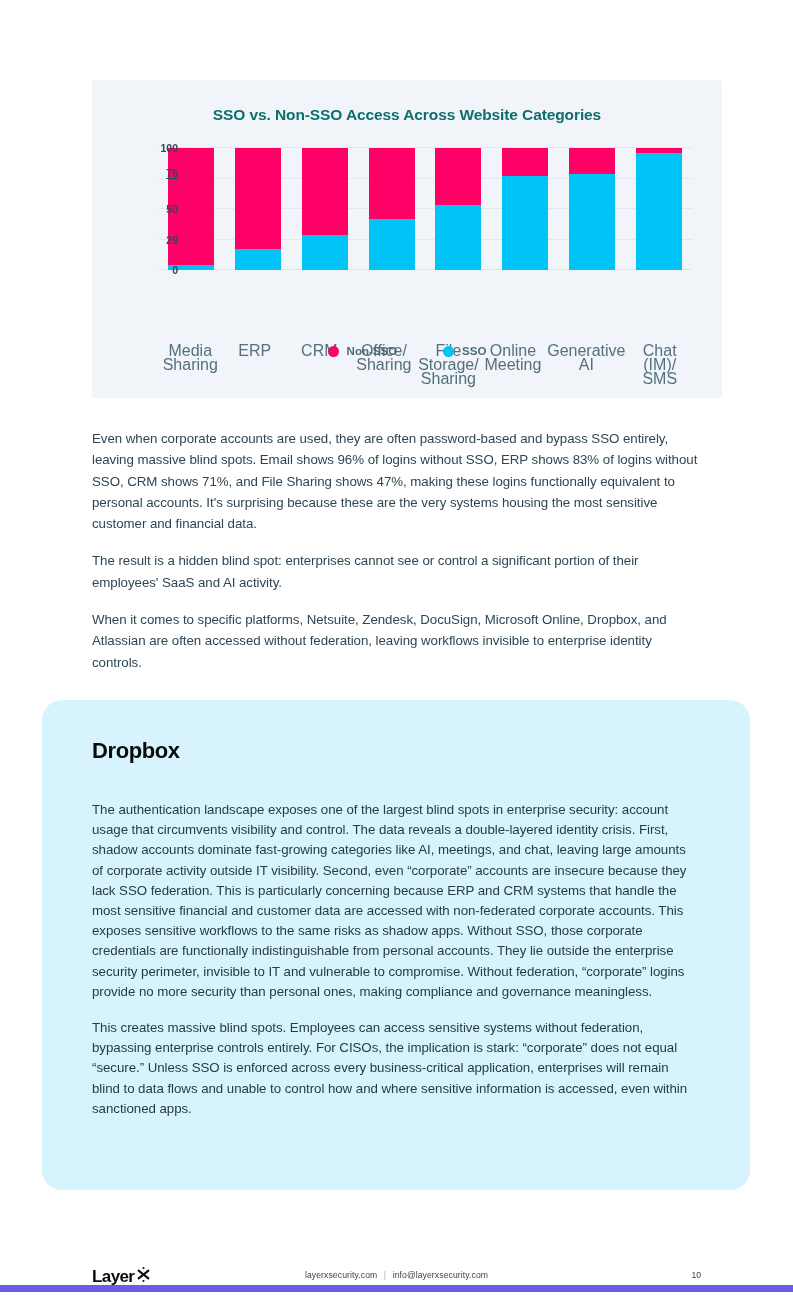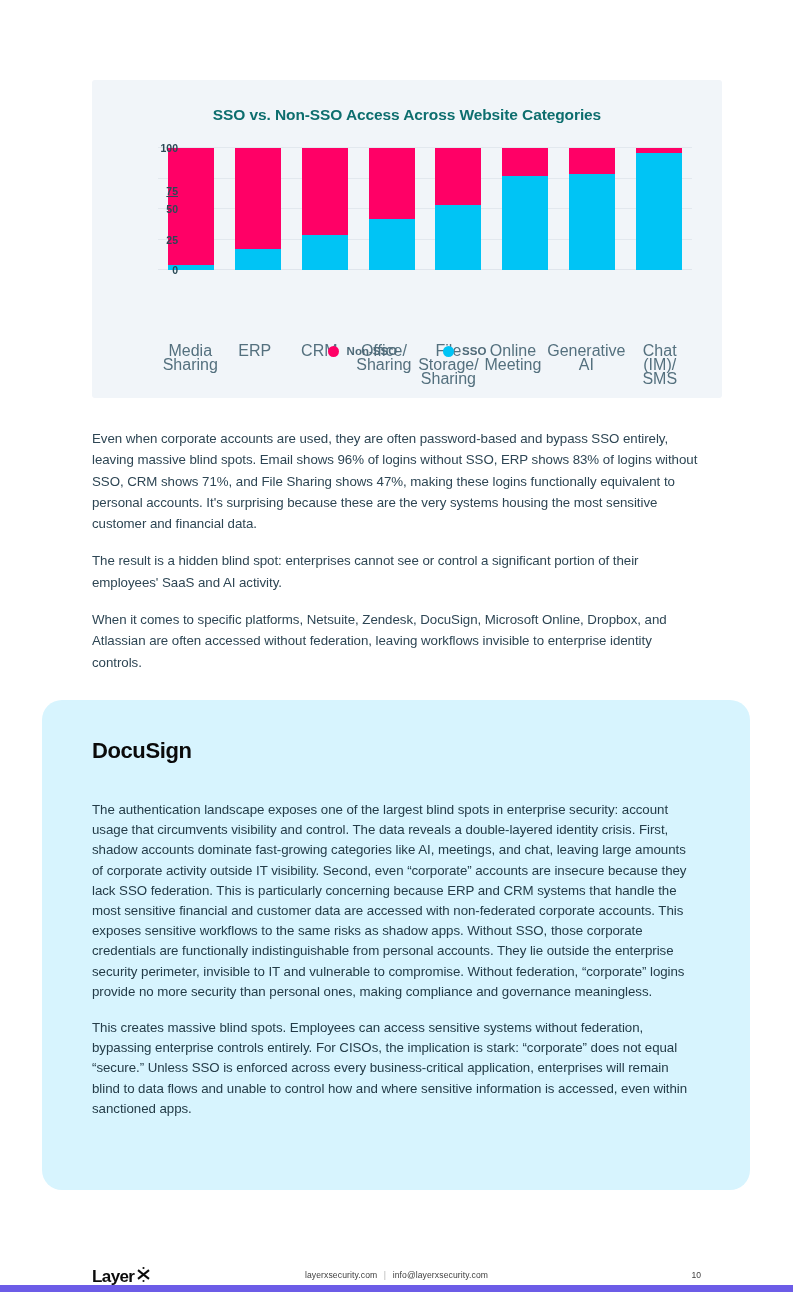--- a/index.html
+++ b/index.html
@@ -298,23 +298,23 @@
             <div class="bar-slot">
               <div class="bar">
                 <div class="seg-non" style="height: 4%; background: rgb(255, 0, 102);"></div>
                 <div class="seg-sso" style="height: 96%; background: rgb(0, 196, 245);"></div>
               </div>
             </div>
           </div>
       </div>
       <div id="yticks">
           <div class="ytick" style="top: 122px;">0</div>
-          <div class="ytick" style="top: 91.5px;">25</div>
+          <div class="ytick" style="top: 91.5px;">29</div>
           <div class="ytick" style="top: 61px;">50</div>
-          <div class="ytick" style="top: 43px; text-decoration: underline;">75</div>
+          <div class="ytick" style="top: 25px; text-decoration: underline;">75</div>
           <div class="ytick" style="top: 0px;">100</div>
         </div>
       <div class="xlabels" id="xlabels">
           <div class="xlab">
             <div>Media</div>
             <div>Sharing</div>
           </div>
           <div class="xlab">
             <div>ERP</div>
           </div>
@@ -356,21 +356,21 @@
       </div>
   </div>
 
   <div class="body-block" id="body-block">
       <p class="body-p">Even when corporate accounts are used, they are often password-based and bypass SSO entirely, leaving massive blind spots. Email shows 96% of logins without SSO, ERP shows 83% of logins without SSO, CRM shows 71%, and File Sharing shows 47%, making these logins functionally equivalent to personal accounts. It's surprising because these are the very systems housing the most sensitive customer and financial data.</p>
       <p class="body-p">The result is a hidden blind spot: enterprises cannot see or control a significant portion of their employees' SaaS and AI activity.</p>
       <p class="body-p">When it comes to specific platforms, Netsuite, Zendesk, DocuSign, Microsoft Online, Dropbox, and Atlassian are often accessed without federation, leaving workflows invisible to enterprise identity controls.</p>
     </div>
 
   <div class="analysis">
-    <div class="analysis-title">DocuSign</div>
+    <div class="analysis-title">Dropbox</div>
     <div class="analysis-body" id="analysis-body">
         <p class="analysis-p">The authentication landscape exposes one of the largest blind spots in enterprise security: account usage that circumvents visibility and control. The data reveals a double-layered identity crisis. First, shadow accounts dominate fast-growing categories like AI, meetings, and chat, leaving large amounts of corporate activity outside IT visibility. Second, even “corporate” accounts are insecure because they lack SSO federation. This is particularly concerning because ERP and CRM systems that handle the most sensitive financial and customer data are accessed with non-federated corporate accounts. This exposes sensitive workflows to the same risks as shadow apps. Without SSO, those corporate credentials are functionally indistinguishable from personal accounts. They lie outside the enterprise security perimeter, invisible to IT and vulnerable to compromise. Without federation, “corporate” logins provide no more security than personal ones, making compliance and governance meaningless.</p>
         <p class="analysis-p">This creates massive blind spots. Employees can access sensitive systems without federation, bypassing enterprise controls entirely. For CISOs, the implication is stark: “corporate” does not equal “secure.” Unless SSO is enforced across every business-critical application, enterprises will remain blind to data flows and unable to control how and where sensitive information is accessed, even within sanctioned apps.</p>
       </div>
   </div>
 
   <div class="footer">
     <div class="logo">
       <span class="logo-text">Layer</span>
       <span class="logo-x">

